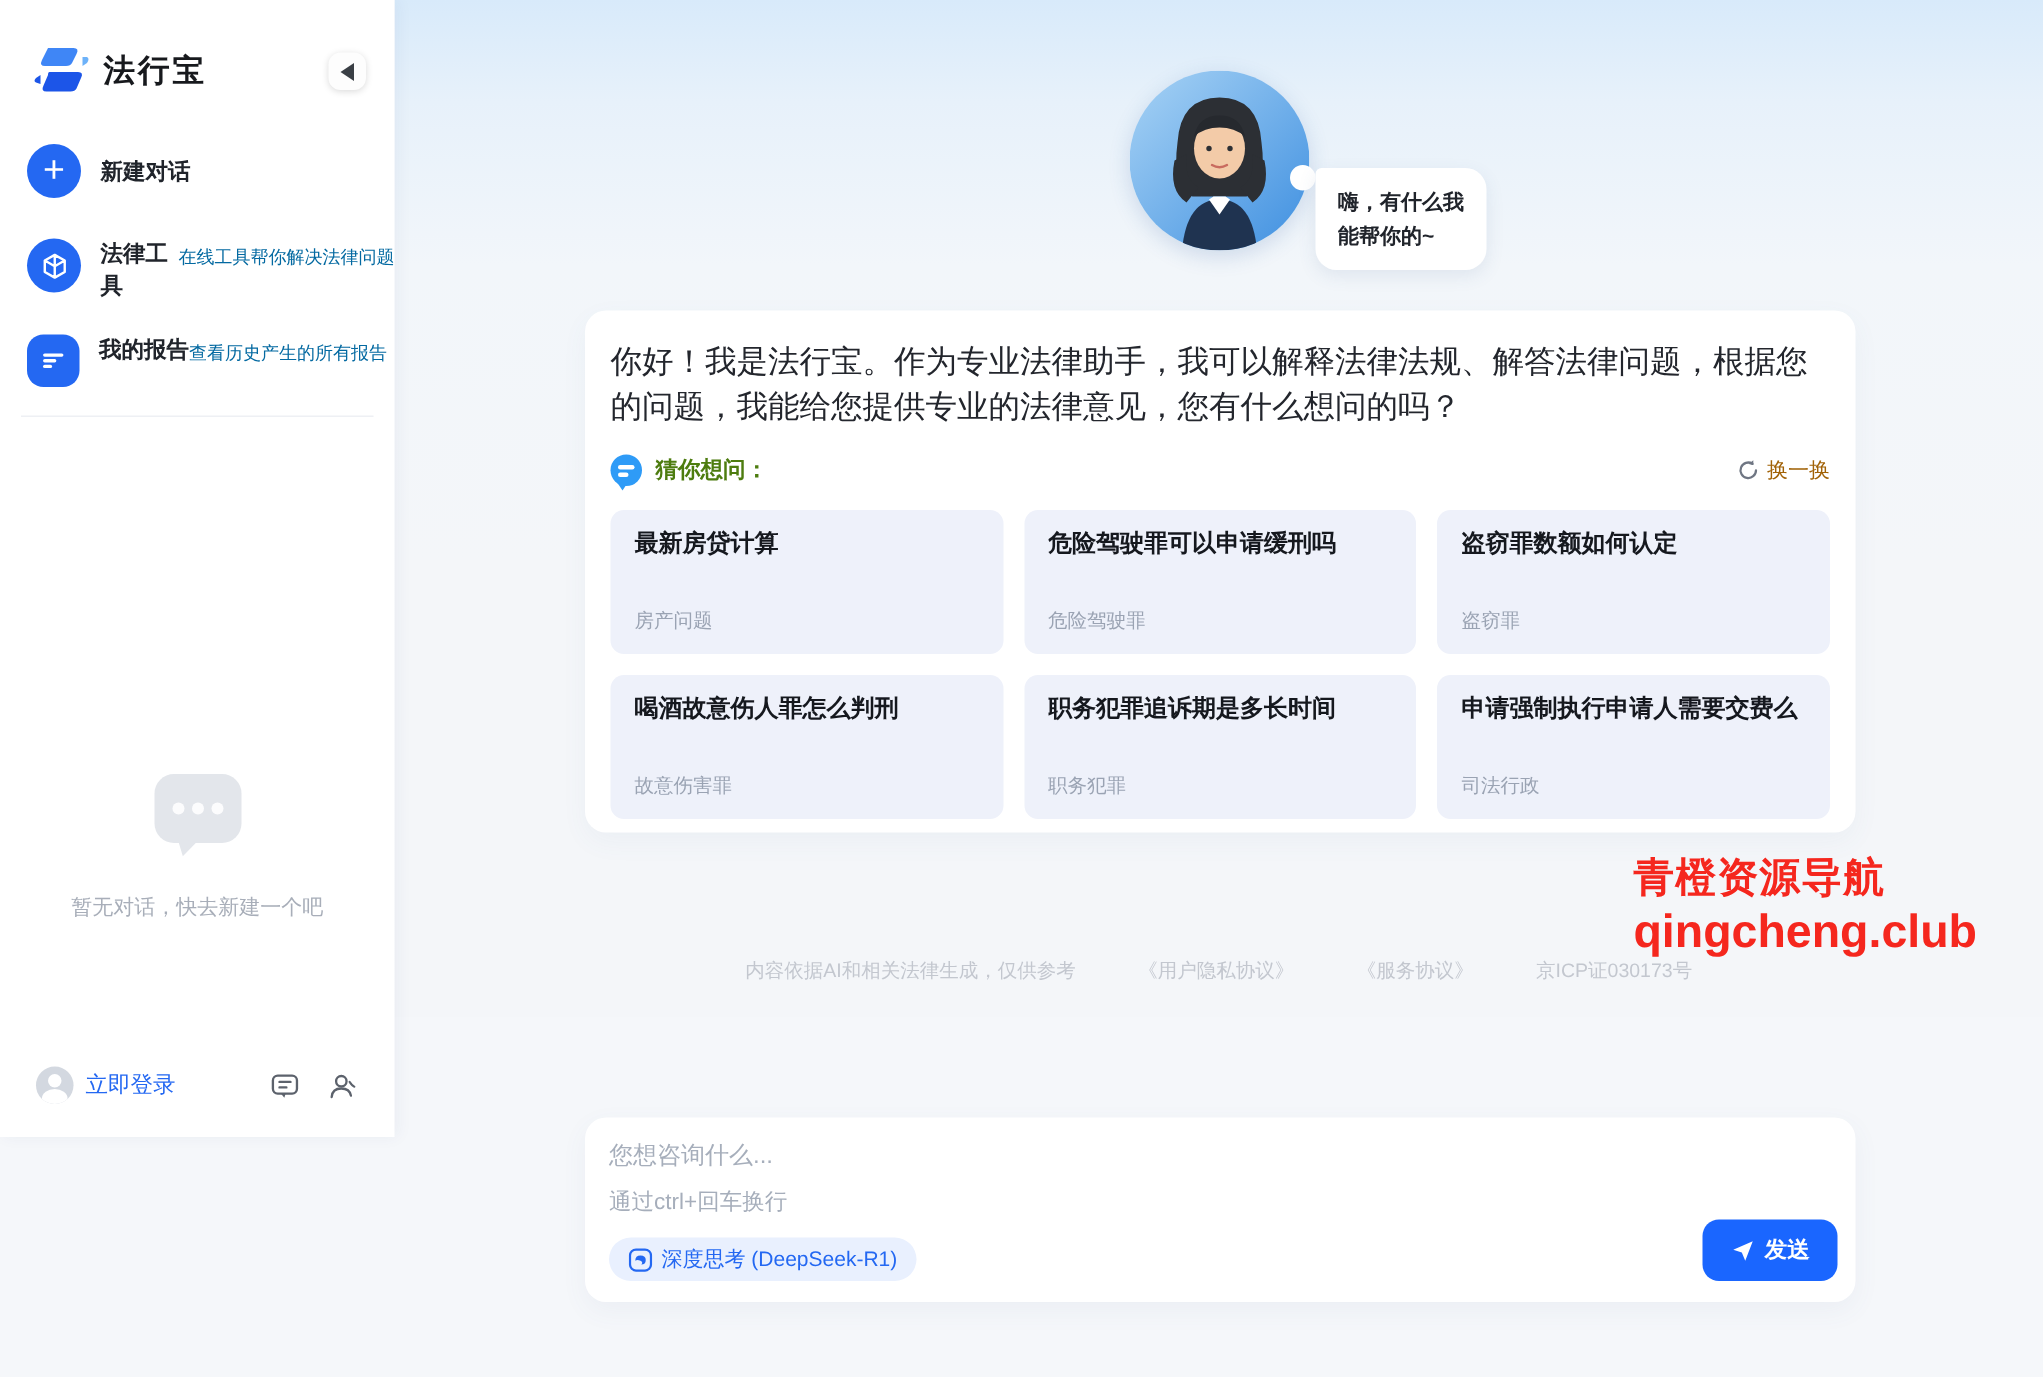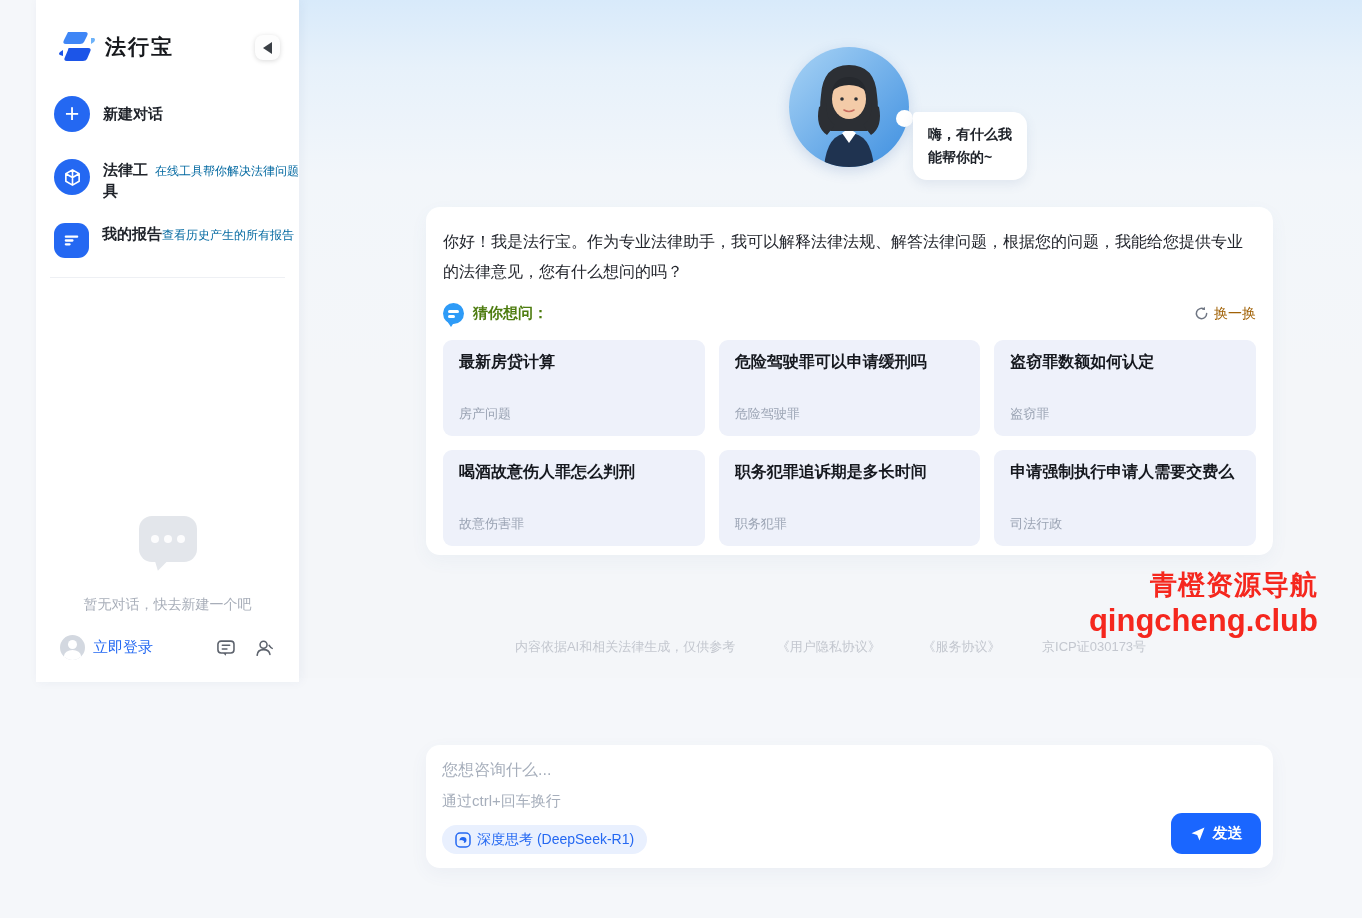--- a/index.html
+++ b/index.html
@@ -1,21 +1,21 @@
 <!DOCTYPE html>
 <html><head>
 <meta charset="utf-8">
 <style>
   * { margin:0; padding:0; box-sizing:border-box; }
   html,body { width:1362px; height:918px; font-family:"Liberation Sans","DejaVu Sans",sans-serif; overflow:hidden; }
   body { display:flex; background:#f5f7fa; }
 
   
-  .sidebar { position:relative; width:263px; height:682px; background:#ffffff; flex:0 0 263px;
-             box-shadow:2px 0 10px rgba(30,60,120,0.05); z-index:5;margin-left:36px; }
+  .sidebar { position:relative; width:263px; height:758px; background:#ffffff; flex:0 0 263px;
+             box-shadow:2px 0 10px rgba(30,60,120,0.05); z-index:5; }
   .logo-row { position:absolute; top:30px; left:22px; display:flex; align-items:center; gap:9px; }
   .logo-mark { width:38px; height:34px; }
   .logo-title { font-size:21px; font-weight:700; color:#17191d; letter-spacing:2px; }
   .collapse-btn { position:absolute; top:35px; right:19px; width:25px; height:25px; border-radius:8px;
                   background:#fdfdfd; box-shadow:0 1px 5px rgba(0,0,0,0.15); display:flex; align-items:center; justify-content:center; cursor:pointer; }
   .collapse-btn .tri { width:0; height:0; border-top:6px solid transparent; border-bottom:6px solid transparent; border-right:9px solid #3a3f45; }
 
   .side-item { position:absolute; left:18px; display:flex; gap:13px; cursor:pointer; }
   .round-icon { width:36px; height:36px; border-radius:50%; background:#2468f2; display:flex; align-items:center; justify-content:center; flex:0 0 36px; }
   .sq-icon { width:35px; height:35px; border-radius:11px; background:#2468f2; display:flex; align-items:center; justify-content:center; flex:0 0 35px; }
@@ -49,21 +49,21 @@
 
   .assistant-avatar { position:absolute; left:490px; top:47px; width:120px; height:120px; border-radius:50%; overflow:hidden;
                       box-shadow:0 4px 14px rgba(40,90,160,0.18); }
   .avatar-dot { position:absolute; left:597px; top:110px; width:17px; height:17px; border-radius:50%; background:#ffffff; }
   .greet-bubble { position:absolute; left:614px; top:112px; background:#ffffff; border-radius:4px 14px 14px 14px;
                   padding:11px 15px; box-shadow:0 4px 12px rgba(60,90,140,0.10); }
   .greet-line { font-size:14px; font-weight:700; color:#20242b; line-height:23px; white-space:nowrap; }
 
   .welcome-card { position:absolute; left:127px; top:207px; width:847px; height:348px; background:#ffffff; border-radius:14px;
                   padding:20px 17px 16px 17px; box-shadow:0 6px 18px rgba(80,110,160,0.05); }
-  .welcome-text { font-size:16px; color:#23262d; line-height:30px; padding:0 0 0 0; }
+  .welcome-text { font-size:21px; color:#23262d; line-height:30px; padding:0 0 0 0; }
   .guess-row { margin-top:16px; display:flex; align-items:center; }
   .guess-icon { width:21px; height:21px; border-radius:50%; background:#2e9bf7; position:relative; flex:0 0 21px; }
   .guess-icon .l1 { position:absolute; left:5px; top:7px; width:11px; height:2.5px; background:#fff; border-radius:2px; }
   .guess-icon .l2 { position:absolute; left:5px; top:12px; width:7px; height:2.5px; background:#fff; border-radius:2px; }
   .guess-icon .tl { position:absolute; left:4px; bottom:-3px; width:0; height:0; border-left:4px solid transparent; border-right:4px solid transparent; border-top:6px solid #2e9bf7; }
   .guess-label { margin-left:9px; font-size:15px; font-weight:600; color:#4d7c0f; }
   .refresh { margin-left:auto; display:flex; align-items:center; gap:5px; color:#a16207; font-size:14px; cursor:pointer;justify-content:center; }
   .refresh svg { width:15px; height:15px; }
 
   .cards-grid { margin-top:16px; display:grid; grid-template-columns:repeat(3,1fr); gap:14px; }
@@ -80,21 +80,21 @@
                 color:#2468f2; font-size:14px; cursor:pointer; }
   .model-pill svg { width:16px; height:16px; }
   .send-btn { margin-left:auto; width:90px; height:41px; border-radius:11px; background:#1a66ff; border:none;
               display:flex; align-items:center; justify-content:center; gap:7px; color:#fff; font-size:15px; font-weight:600; cursor:pointer; }
   .send-btn svg { width:16px; height:16px; }
 
   .footer { position:absolute; left:0; bottom:22px; width:100%; text-align:center; font-size:13px; color:#c3c7cf; }
   .footer span { margin:0 19px; }
   .footer .link { cursor:pointer; }
 
-  .watermark { position:absolute; right:44px; bottom:40px; text-align:right; z-index:20; line-height:1.1; pointer-events:none; }
+  .watermark { position:absolute; right:44px; bottom:40px; text-align:left; z-index:20; line-height:1.1; pointer-events:none; }
   .wm1 { font-size:27px; font-weight:700; letter-spacing:1px; }
   .wm2 { font-size:31px; font-weight:700; margin-top:3px; }
 </style>
 </head>
 <body>
 
 <div class="sidebar">
 
   <div class="logo-row">
     <svg class="logo-mark" viewBox="0 0 38 34">

